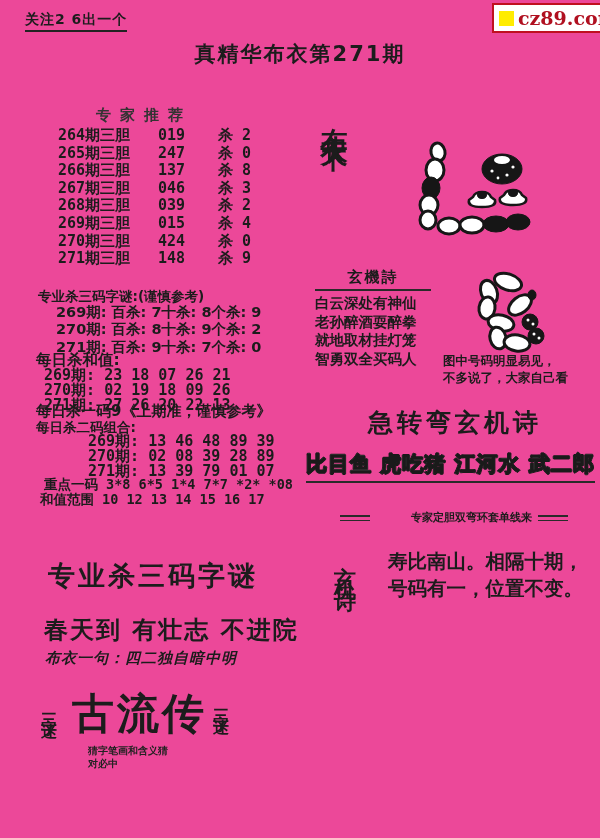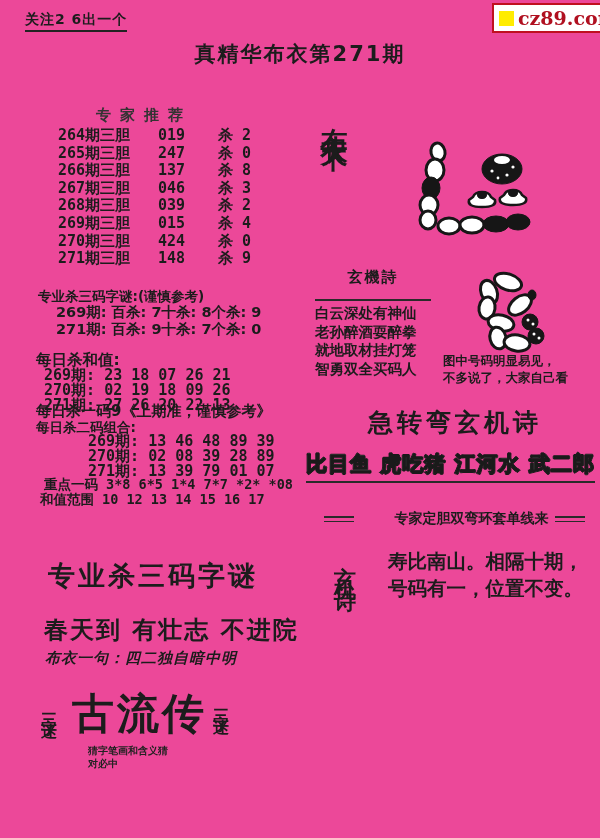--- a/index.html
+++ b/index.html
@@ -47,37 +47,37 @@
   #brand-vert{left:316px;top:106px;font-size:27px;font-weight:600;
     letter-spacing:7px;height:160px;}
   #fig1{left:410px;top:138px;}
   #fig2{left:460px;top:260px;}
   .shape-o{fill:#fff;stroke:#161616;stroke-width:3;}
   .shape-o2{fill:#fff;stroke:#161616;stroke-width:2.5;}
   .shape-f{fill:#161616;stroke:#161616;}
 
   #mystic-box{left:315px;top:268px;width:116px;}
   #mystic-box .ttl{text-align:center;font-size:15px;font-weight:700;
-    border-bottom:2px solid #2a2a2a;padding-bottom:12px;margin-bottom:3px;
+    border-bottom:2px solid #2a2a2a;padding-bottom:2px;margin-bottom:3px;
     font-family:Liberation Serif, serif;letter-spacing:2px;}
   #mystic-box .ln{font-size:14.5px;font-weight:700;line-height:18.6px;white-space:nowrap;}
 
   #fig-caption{left:443px;top:352px;font-size:12.5px;font-weight:700;line-height:17px;}
 
   #turn-title{left:310px;top:406px;width:290px;text-align:center;font-size:25px;
     font-weight:700;letter-spacing:4px;font-family:"DejaVu Serif",serif;}
   #turn-line{left:306px;top:450px;font-size:21px;letter-spacing:1px;white-space:nowrap;
     color:#fff;-webkit-text-stroke:1.1px #1a1a1a;
     text-shadow:1px 0 #1a1a1a,-1px 0 #1a1a1a,0 1px #1a1a1a,0 -1px #1a1a1a;
     border-bottom:2px solid #2a2a2a;padding-bottom:3px;font-weight:600;}
   #divider{left:318px;top:510px;width:272px;display:flex;align-items:center;
     justify-content:center;gap:6px;}
   #divider .dash{width:30px;height:3px;border-top:2px solid #2a2a2a;
     border-bottom:1px solid #2a2a2a;}
-  #divider .txt{font-size:14px;font-weight:700;font-family:"DejaVu Serif",serif;margin-left:35px;}
+  #divider .txt{font-size:11px;font-weight:700;font-family:"DejaVu Serif",serif;margin-left:35px;}
 
   #mystic-vert{left:330px;top:548px;font-size:22px;font-weight:700;
     letter-spacing:12px;height:120px;}
   #mystic-lines{left:388px;top:548px;font-size:19.5px;font-weight:700;line-height:27px;white-space:nowrap;}
 
   
   #kill3-title{left:48px;top:558px;font-size:27px;font-weight:600;
     letter-spacing:3px;font-family:"DejaVu Serif",serif;}
   #riddle-line{left:44px;top:614px;font-size:24px;font-weight:600;
     letter-spacing:2px;font-family:"DejaVu Serif",serif;white-space:nowrap;}
@@ -141,20 +141,21 @@
     <div class="xrow">
       <span class="c1">271期三胆</span>
       <span class="c2">148</span>
       <span class="c3">杀 9</span>
     </div>
   </div>
 
   <div id="poskill-title" class="abs">专业杀三码字谜:(谨慎参考)</div>
   <div id="poskill-rows" class="abs">
     <div>269期: 百杀: 7十杀: 8个杀: 9</div>
+    <div>270期: 百杀: 8十杀: 9个杀: 2</div>
     <div>271期: 百杀: 9十杀: 7个杀: 0</div>
   </div>
 
   <div id="sumkill-title" class="abs">每日杀和值:</div>
   <div id="sumkill-rows" class="abs mono">
     <div>269期: 23 18 07 26 21</div>
     <div>270期: 02 19 18 09 26</div>
     <div>271期: 27 26 20 22 13</div>
   </div>
 

